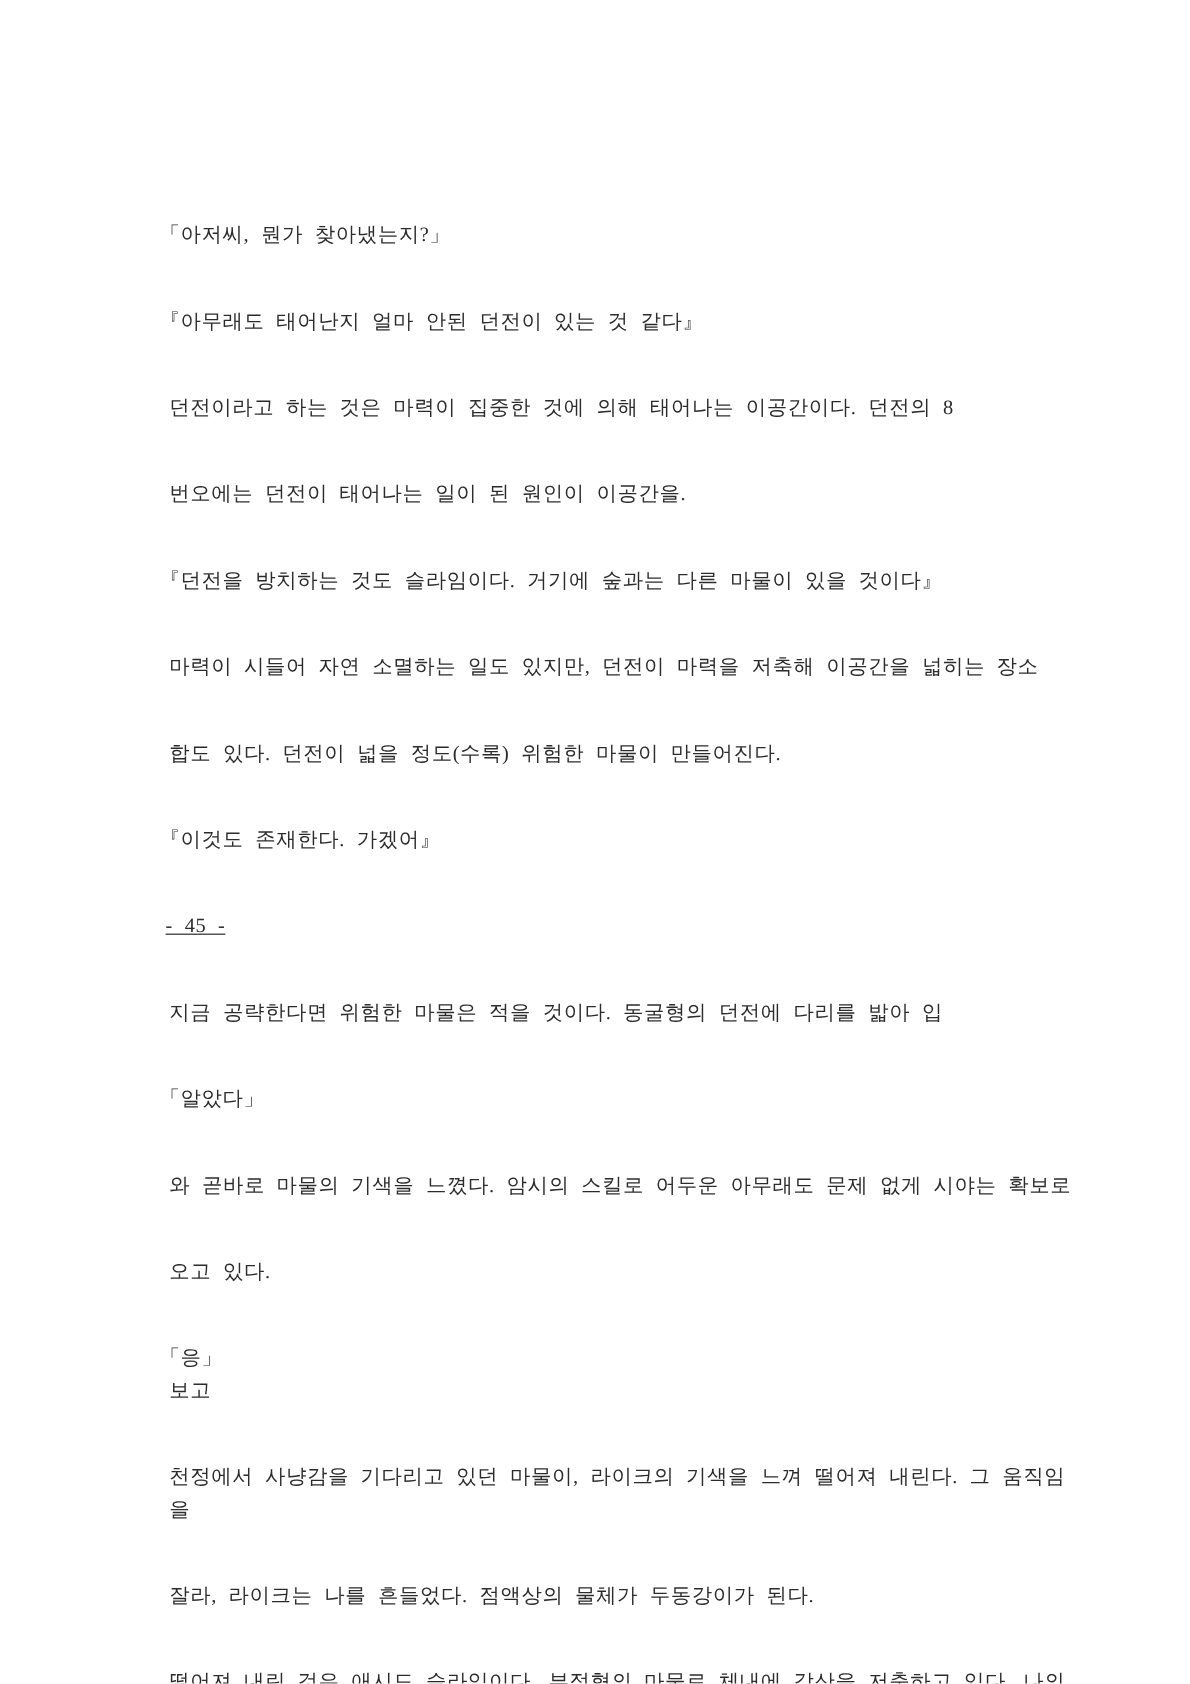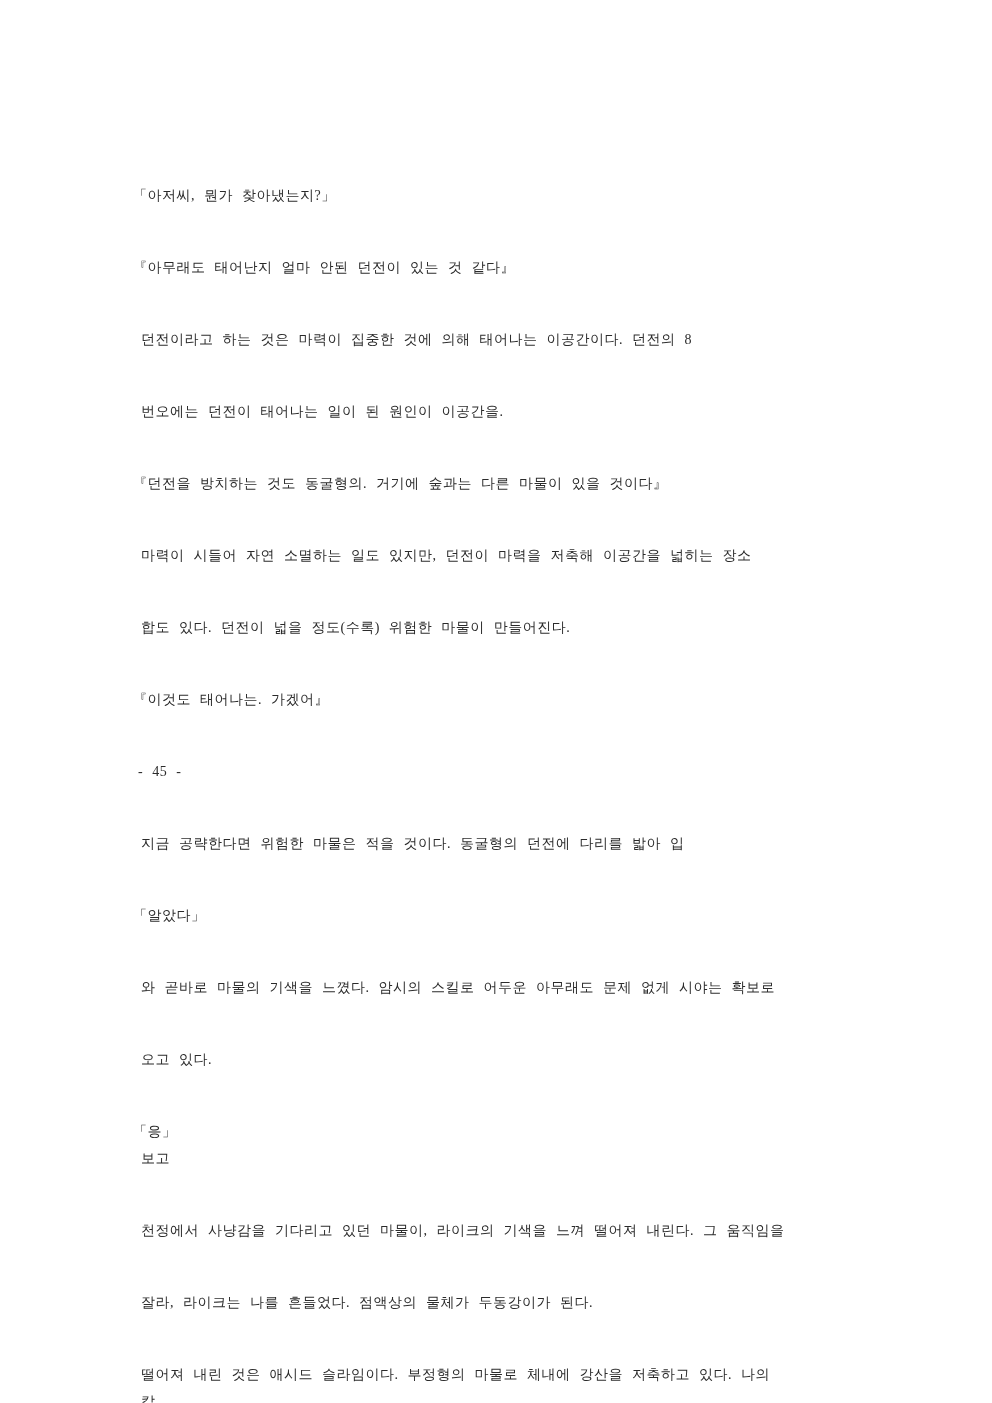--- a/index.html
+++ b/index.html
@@ -16,51 +16,52 @@
   }
   .page {
     box-sizing: border-box;
     width: 992px;
     height: 1403px;
     padding: 182px 88px 0 133px;
     background: #ffffff;
   }
   .line {
     margin: 45px 0 0 0;
-    font-size: 14px;
+    font-size: 17px;
     line-height: 27px;
     word-spacing: 5px;
     letter-spacing: 0.5px;
     white-space: normal;
   }
   .line:first-child {
     margin-top: 0;
   }
   .line.wrapped {
     margin-top: 0;
   }
   .line.indent {
     padding-left: 8px;
   }
   .line.pagenum {
     padding-left: 5px;
+    text-decoration: underline;
   }
 </style>
 </head>
 <body>
 
 <div class="page">
   <p class="line">「아저씨, 뭔가 찾아냈는지?」</p>
   <p class="line">『아무래도 태어난지 얼마 안된 던전이 있는 것 같다』</p>
   <p class="line indent">던전이라고 하는 것은 마력이 집중한 것에 의해 태어나는 이공간이다.  던전의  8</p>
   <p class="line indent">번오에는 던전이 태어나는 일이 된 원인이 이공간을.</p>
-  <p class="line">『던전을 방치하는 것도 동굴형의.  거기에 숲과는 다른 마물이 있을 것이다』</p>
+  <p class="line">『던전을 방치하는 것도 슬라임이다.  거기에 숲과는 다른 마물이 있을 것이다』</p>
   <p class="line indent">마력이 시들어 자연 소멸하는 일도 있지만, 던전이 마력을 저축해 이공간을 넓히는 장소</p>
   <p class="line indent">합도 있다.  던전이 넓을 정도(수록) 위험한 마물이 만들어진다.</p>
-  <p class="line">『이것도 태어나는.  가겠어』</p>
+  <p class="line">『이것도 존재한다.  가겠어』</p>
   <p class="line pagenum">- 45 -</p>
   <p class="line indent">지금 공략한다면 위험한 마물은 적을 것이다.  동굴형의 던전에 다리를 밟아 입</p>
   <p class="line">「알았다」</p>
   <p class="line indent">와 곧바로 마물의 기색을 느꼈다.  암시의 스킬로 어두운 아무래도 문제 없게 시야는 확보로</p>
   <p class="line indent">오고 있다.</p>
   <p class="line">「응」</p>
   <p class="line indent wrapped">보고</p>
   <p class="line indent">천정에서 사냥감을 기다리고 있던 마물이, 라이크의 기색을 느껴 떨어져 내린다.  그 움직임을</p>
   <p class="line indent">잘라, 라이크는 나를 흔들었다.  점액상의 물체가 두동강이가 된다.</p>
   <p class="line indent">떨어져 내린 것은 애시드 슬라임이다.  부정형의 마물로 체내에 강산을 저축하고 있다.  나의</p>

